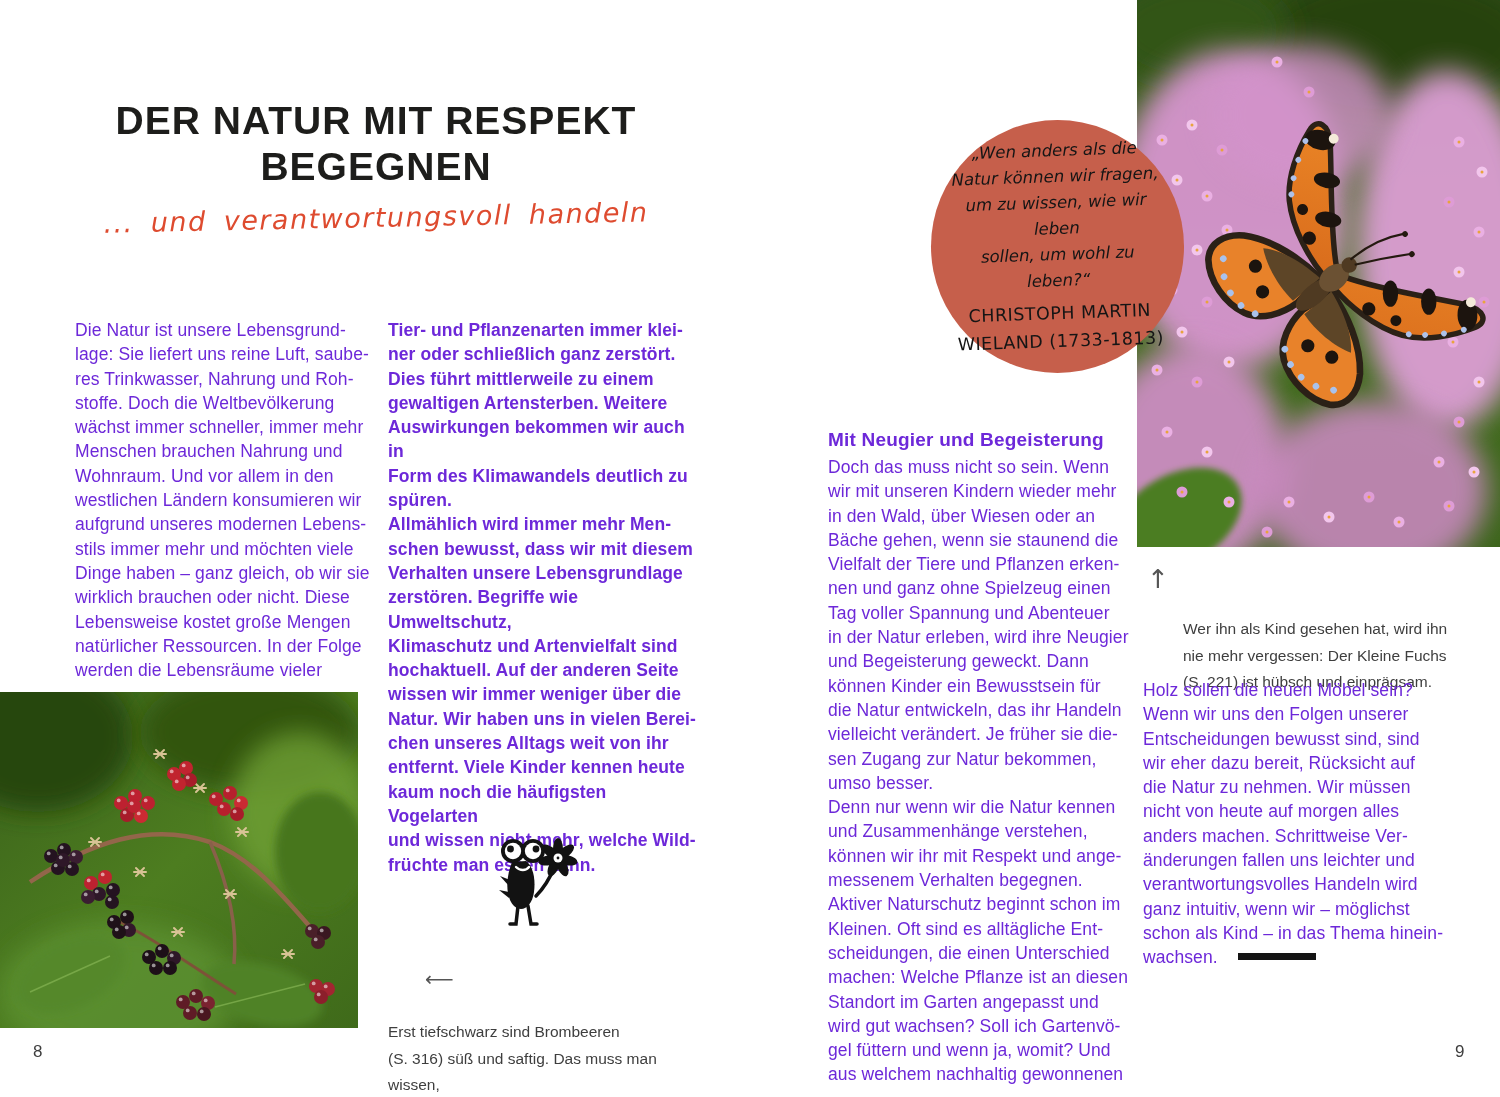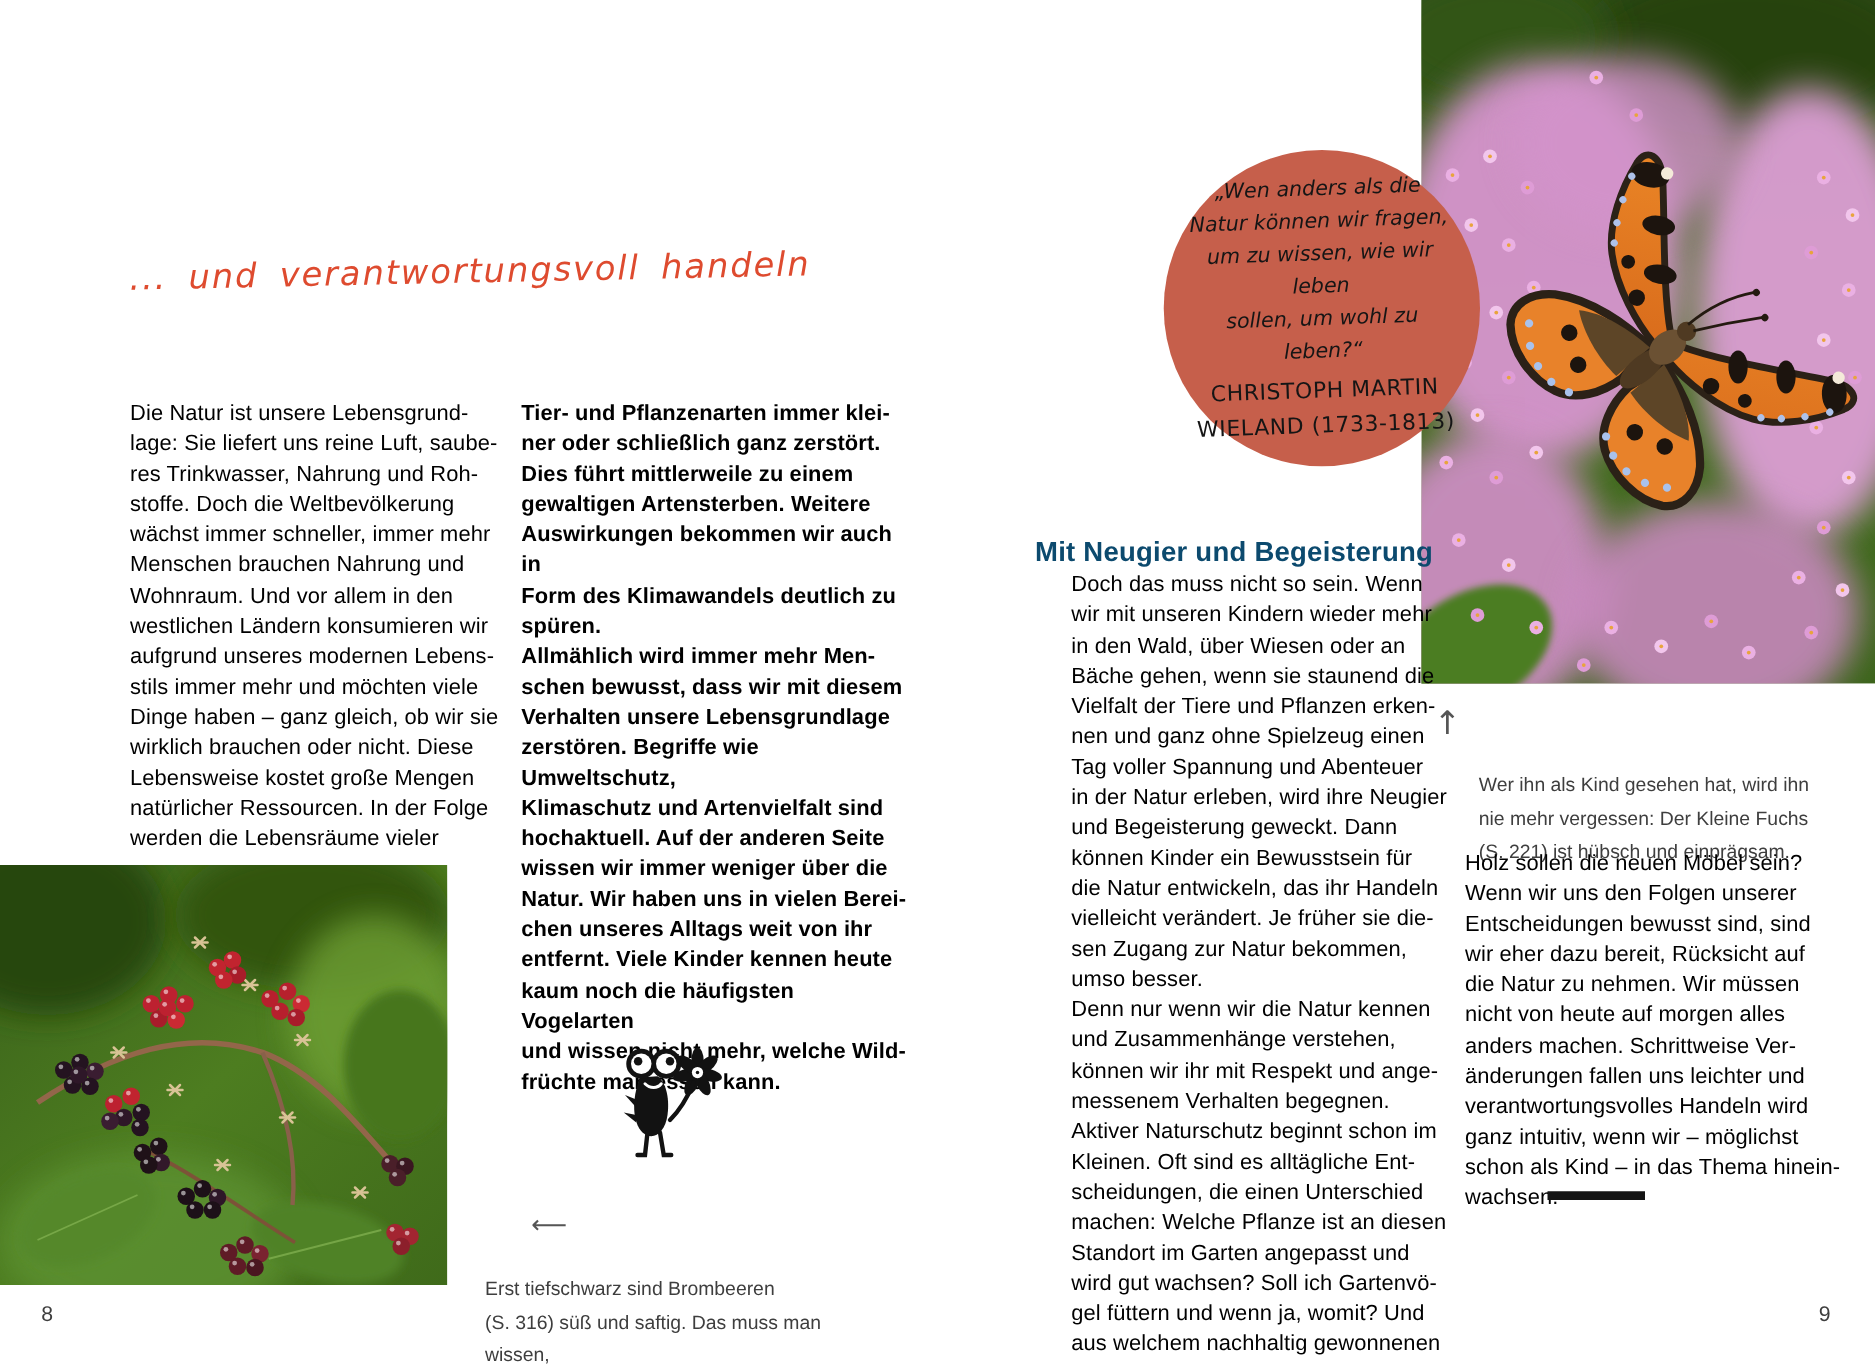--- a/index.html
+++ b/index.html
@@ -15,24 +15,24 @@
     color:#1d1d1b; white-space:pre-line;
   }
   .subtitle {
     position:absolute; left:70px; top:202px; width:612px; text-align:center;
     font-family:"DejaVu Sans", sans-serif; font-style:italic;
     font-size:27px; color:#de4b2f; letter-spacing:1.5px; word-spacing:7px;
     transform:rotate(-1.2deg);
   }
   .bodycol {
     position:absolute; white-space:pre-line; font-size:17.5px; line-height:24.3px;
-    color:#000000; letter-spacing:0.1px;margin-left:29px;
+    color:#6d28d9; letter-spacing:0.1px;
   }
   .colheading {
-    position:absolute; font-weight:bold; font-size:22px; color:#0c4a6e;
+    position:absolute; font-weight:bold; font-size:19px; color:#6d28d9;
     letter-spacing:0.2px;
   }
   .caption {
     position:absolute; white-space:pre-line; font-size:15.5px; line-height:26.5px;
     color:#3e3e3e;
   }
   .caption .arrow {
     position:absolute; left:0; top:0; font-size:20px; color:#555;
     font-family:"DejaVu Sans", sans-serif;
   }
@@ -60,20 +60,22 @@
   }
   
   .endbar { position:absolute; left:1238px; top:953px; width:78px; height:7px; background:#141414; }
   .bug { position:absolute; left:476px; top:836px; width:112px; height:108px; }
 </style>
 </head>
 <body>
 
 <div class="spread">
 
+  <h1 class="title">DER NATUR MIT RESPEKT
+BEGEGNEN</h1>
   <div class="subtitle">... und verantwortungsvoll handeln</div>
 
   <div class="bodycol" style="left:75px; top:318px; width:312px;">Die Natur ist unsere Lebensgrund-
 lage: Sie liefert uns reine Luft, saube-
 res Trinkwasser, Nahrung und Roh-
 stoffe. Doch die Weltbevölkerung
 wächst immer schneller, immer mehr
 Menschen brauchen Nahrung und
 Wohnraum. Und vor allem in den
 westlichen Ländern konsumieren wir

